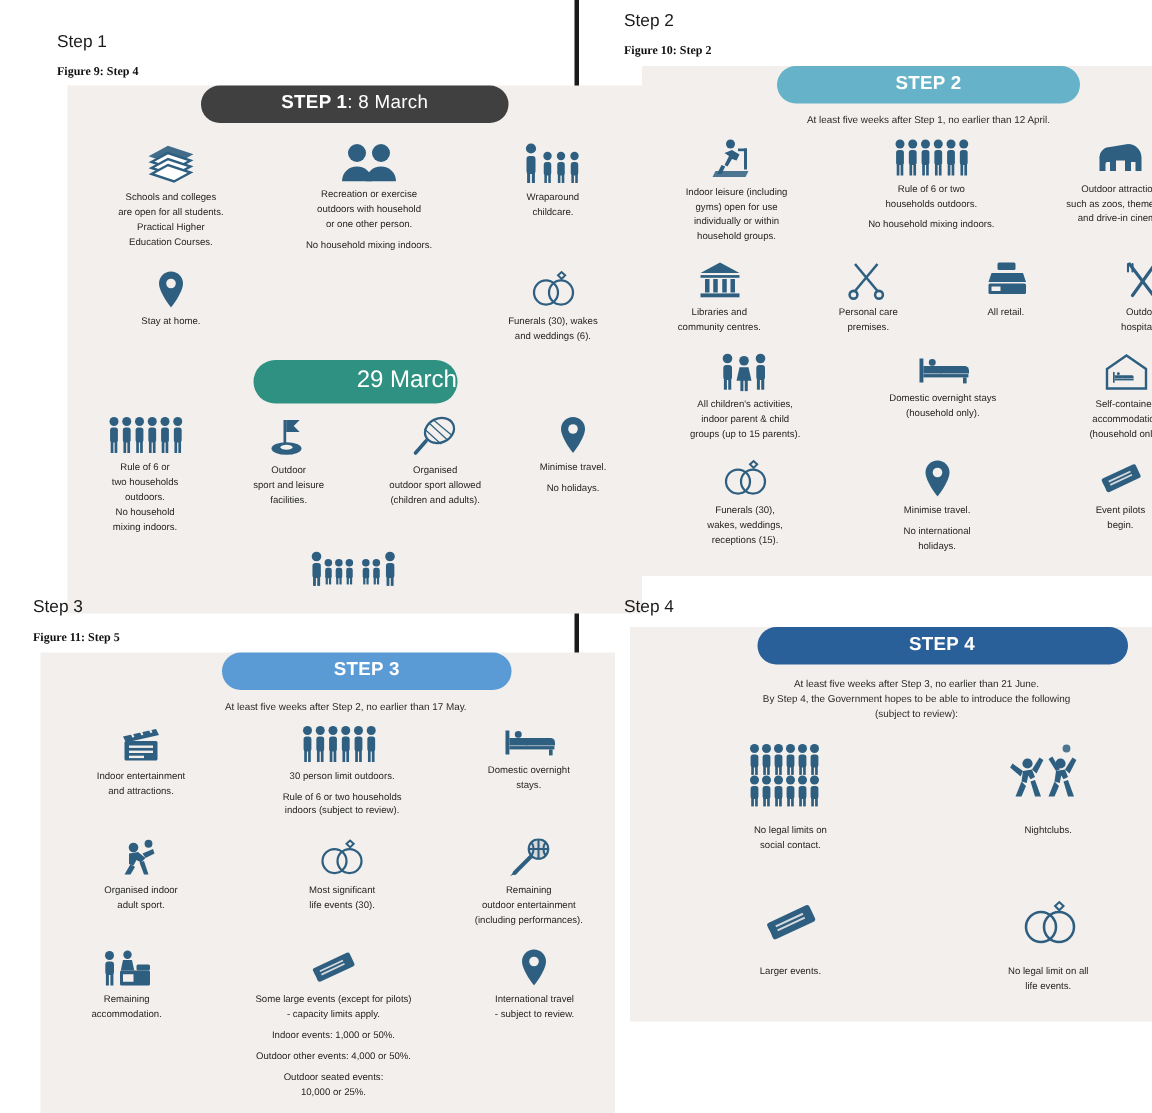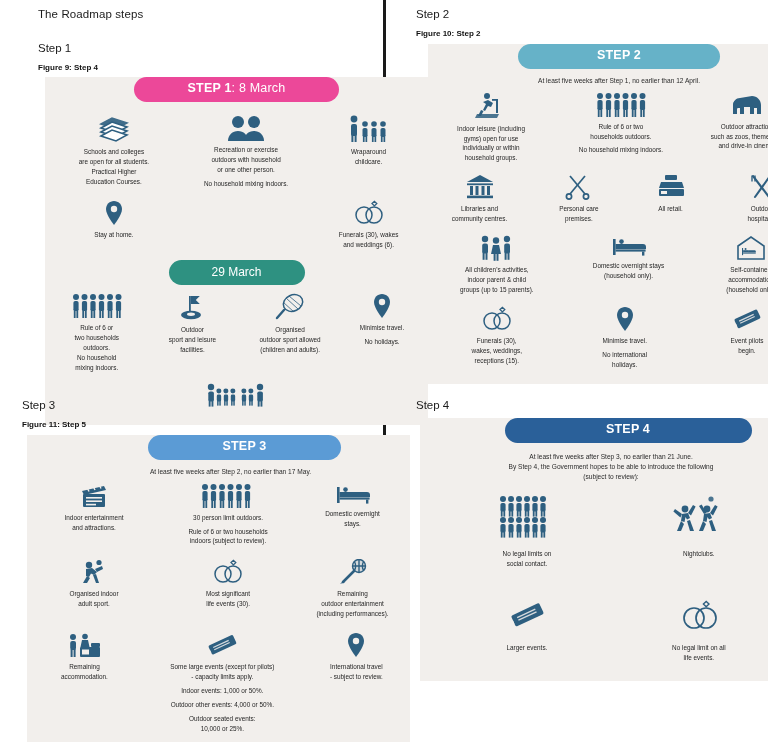--- a/index.html
+++ b/index.html
@@ -24,21 +24,21 @@
   .q-br { left: 386px; top: 393px; width: 382px; height: 349px; }
 
   .doc-title {
     font-size: 11.5px; color: #1b1b1b; font-weight: 400;
     letter-spacing: .1px;
   }
   .step-heading {
     font-size: 11.5px; color: #1b1b1b; font-weight: 400;
   }
   .figure-caption {
-    font-size: 8px; color: #111; font-weight: bold;
+    font-size: 8px; color: #111; font-weight: bold; font-family: Liberation Serif, serif;
   }
 
   
   .panel {
     position: relative;
     background: #f2efec;
     width: 100%;
   }
   .banner-wrap {
     position: relative;
@@ -73,45 +73,42 @@
   }
   .cell .ico { display:block; margin-bottom: 4px; }
   .cell .cap {
     font-size: 6.4px; color: #262626; line-height: 1.55;
   }
   .cell .cap .blk { display:block; }
   .cell .cap .gap { display:block; height: 4px; }
 
   .mid-banner-wrap { display:flex; justify-content:center; margin: 6px 0 4px; }
   .mid-banner {
-    border-radius: 999px; color:#fff; text-align:center;
-    font-size: 12px; padding: 5px 0 6px; width: 136px;
+    border-radius: 999px; color:#fff; text-align:right;
+    font-size: 16px; padding: 5px 0 6px; width: 136px;
   }
   svg { display:block; }
 </style>
 </head>
 <body>
 
 <div class="page">
   <div class="v-divider"></div>
 
   <div class="quad q-tl">
-    <div style="padding:8px 0 0 38px;">
-      <div class="doc-title">The Roadmap steps</div>
-    </div>
     <div style="padding:22px 0 0 38px;">
       <div class="step-heading">Step 1</div>
     </div>
     <div style="padding:9px 0 0 38px;">
       <div class="figure-caption">Figure 9: Step 4</div>
     </div>
 
     <div class="panel" style="margin:16px 38px 0 45px; padding-bottom:10px;">
       <div class="banner-wrap">
-        <div class="banner" id="b1" style="background:#ec4899;width:205px;">
+        <div class="banner" id="b1" style="background:#404040;width:205px;">
           <b>STEP 1</b><span class="lite">: 8 March</span>
         </div>
       </div>
 
       <div class="grid" style="padding-top:9px;">
         <div class="cell" style="width:33%;">
           <span class="ico">
             <svg width="34" height="28" viewBox="0 0 34 28">
                 <g fill="none" stroke="#2e5f80" stroke-width="1.6">
               <path d="M4 9 L15 3 L30 8 L19 14 Z" fill="#2e5f80" opacity=".9"></path>

